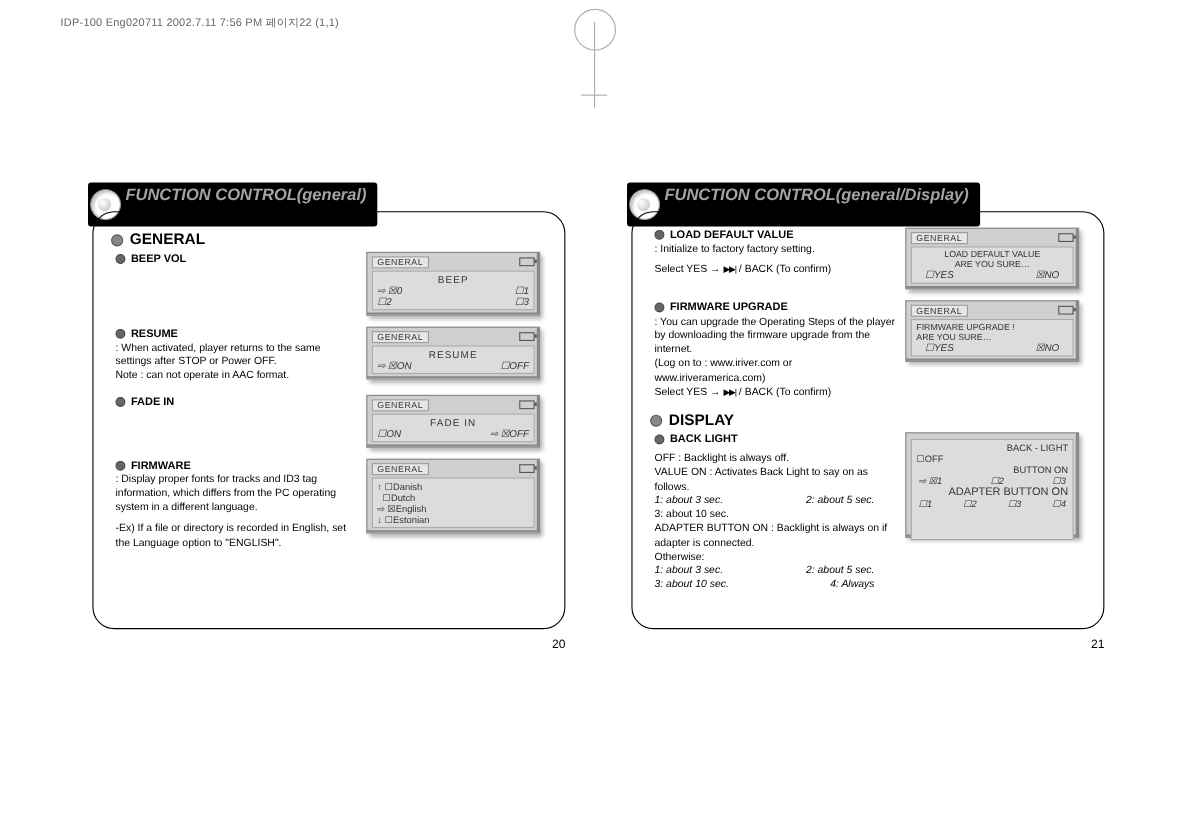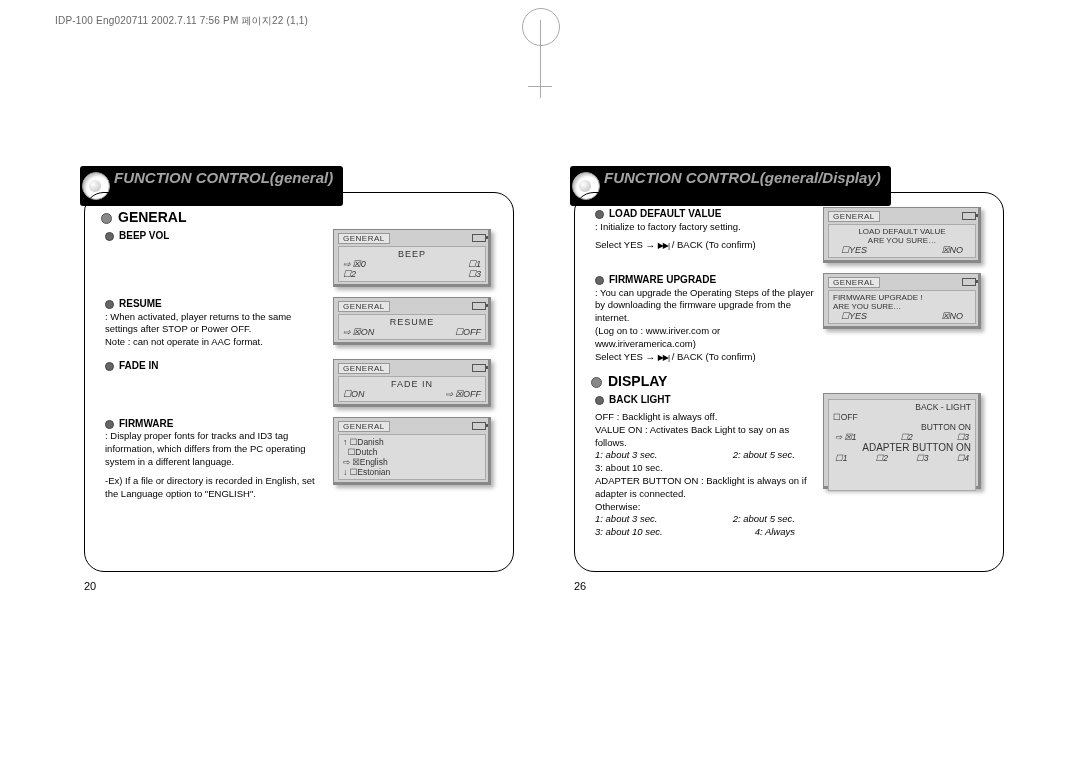--- a/index.html
+++ b/index.html
@@ -130,21 +130,21 @@
   }
   .lcd .bat::after { content:""; position:absolute; right:-3px; top:1px; width:2px; height:3px; background:#555;}
   .lcd .body { clear:both; background:#dcdcdc; border:1px solid #aaa; margin-top:2px; padding:2px 4px; }
   .lcd .title { text-align:center; letter-spacing:1px; font-size:9px; }
   .row { display:flex; justify-content:space-between;font-style:italic; }
   .cb { display:inline-block; }
   .cb::before { content:"☐ "; }
   .cb.chk::before { content:"☒ "; }
   .arr::before { content:"⇨"; margin-right:2px; }
 
-  .pagenum { position:absolute; bottom:-2px; left:0; right:0; text-align:left; font-size:11px; }
+  .pagenum { position:absolute; bottom:-2px; left:0; right:0; text-align:right; font-size:11px; }
 
   .play::after { content:"▶▶|"; font-size:8px; letter-spacing:-1px; }
 </style>
 </head>
 <body>
 
 <div class="sheet">
   <div class="runhdr">IDP-100 Eng020711  2002.7.11 7:56 PM  페이지22 (1,1)</div>
   <div class="crop-top">
       <div class="h"></div>
@@ -330,17 +330,17 @@
                   <span><span class="cb"></span><span>2</span></span>
                   <span><span class="cb"></span><span>3</span></span>
                   <span><span class="cb"></span><span>4</span></span>
                 </div>
               </div>
             </div>
           </div>
         </div>
 
       </div>
-      <div class="pagenum">26</div>
+      <div class="pagenum">21</div>
     </div>
 
   </div>
 </div>
 
 </body></html>

